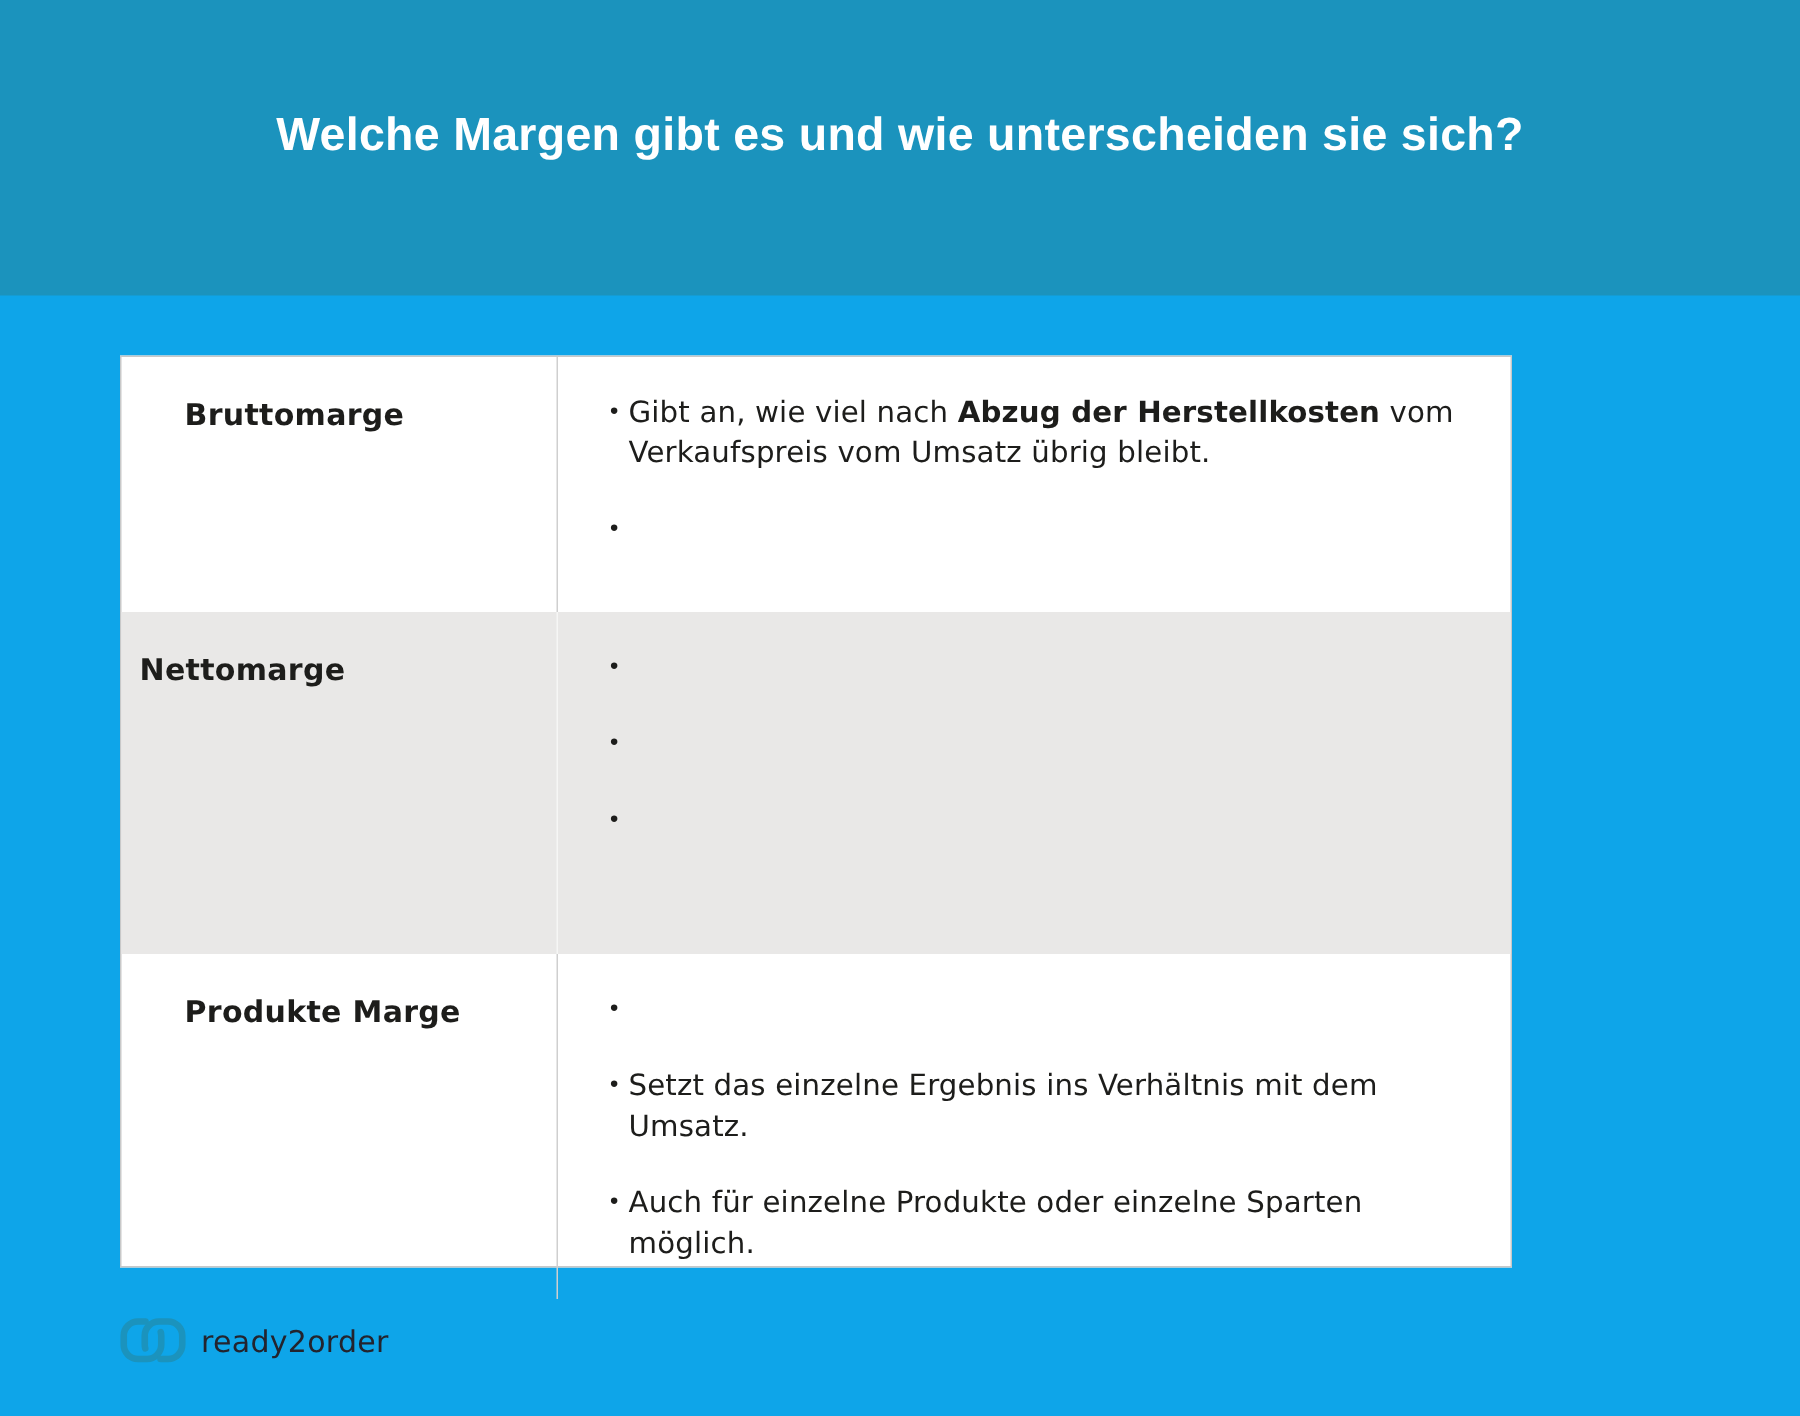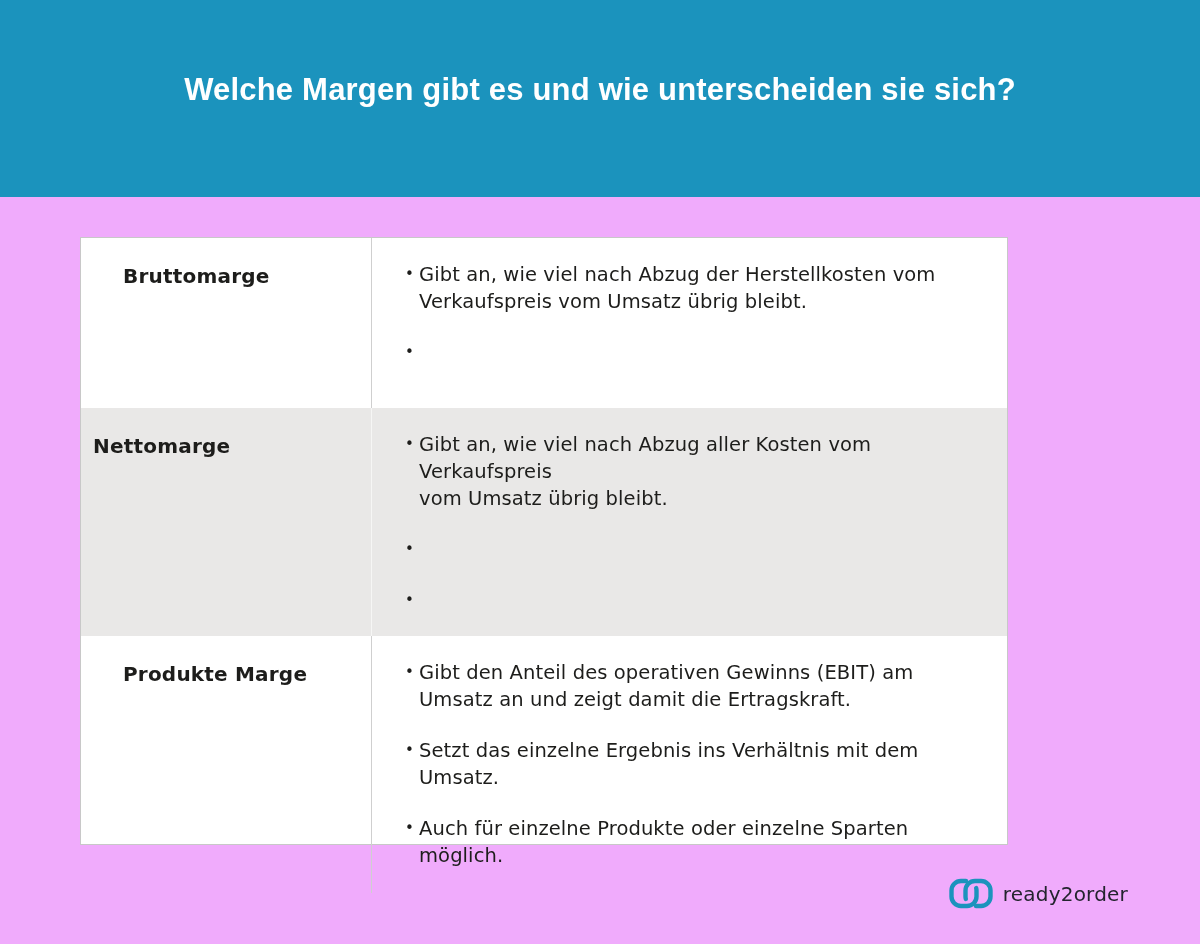--- a/index.html
+++ b/index.html
@@ -1,21 +1,21 @@
 <!DOCTYPE html>
 <html><head>
 <meta charset="utf-8">
 <style>
   * { margin: 0; padding: 0; box-sizing: border-box; }
   html, body { background: #ffffff; }
   .page {
     position: relative;
     width: 1200px;
     height: 944px;
-    background: #f0abfc;
+    background: #0ea5e9;
     overflow: hidden;
     font-family: "DejaVu Sans", sans-serif;
     color: #1d1d1b;
   }
 
   
   .header-band {
     width: 100%;
     height: 197px;
     background: #1b93bd;
@@ -71,28 +71,27 @@
     letter-spacing: 0.1px;
   }
   .bullet-marker {
     flex: 0 0 auto;
     width: 14px;
     font-size: 15px;
     line-height: 27px;
     text-align: left;
   }
   .bullet-text { white-space: pre-line; }
-  .bullet-text b { font-weight: 400; }
+  .bullet-text b { font-weight: 700; }
 
   
   .footer {
     width: 1048px;
     margin: 33px 0 0 80px;
     display: flex;
-    justify-content: flex-end;
     align-items: center;
     gap: 10px;
   }
   .logo-mark { display: block; }
   .brand-wordmark {
     font-size: 20px;
     font-weight: 400;
     color: #23242e;
     letter-spacing: 0.2px;
   }
@@ -124,41 +123,37 @@
       </div>
     </div>
 
     <div class="t-row r2 shaded">
       <div class="row-label-cell">
         <div class="row-label">Nettomarge</div>
       </div>
       <div class="row-content-cell">
         <div class="bullet-item">
           <span class="bullet-marker">•</span>
-          <span class="bullet-text"><span>Gibt an, wie viel nach </span><b>Abzug aller Kosten</b><span> vom Verkaufspreis
-vom Umsatz übrig bleibt.</span></span>
         </div>
         <div class="bullet-item">
           <span class="bullet-marker">•</span>
         </div>
         <div class="bullet-item">
           <span class="bullet-marker">•</span>
         </div>
       </div>
     </div>
 
     <div class="t-row r3">
       <div class="row-label-cell">
         <div class="row-label">Produkte Marge</div>
       </div>
       <div class="row-content-cell">
         <div class="bullet-item">
           <span class="bullet-marker">•</span>
-          <span class="bullet-text"><span>Gibt den Anteil des operativen Gewinns (EBIT) am
-Umsatz an und zeigt damit die Ertragskraft.</span><b></b><span></span></span>
         </div>
         <div class="bullet-item">
           <span class="bullet-marker">•</span>
           <span class="bullet-text"><span>Setzt das einzelne Ergebnis ins Verhältnis mit dem Umsatz.</span><b></b><span></span></span>
         </div>
         <div class="bullet-item">
           <span class="bullet-marker">•</span>
           <span class="bullet-text"><span>Auch für einzelne Produkte oder einzelne Sparten möglich.</span><b></b><span></span></span>
         </div>
       </div>

